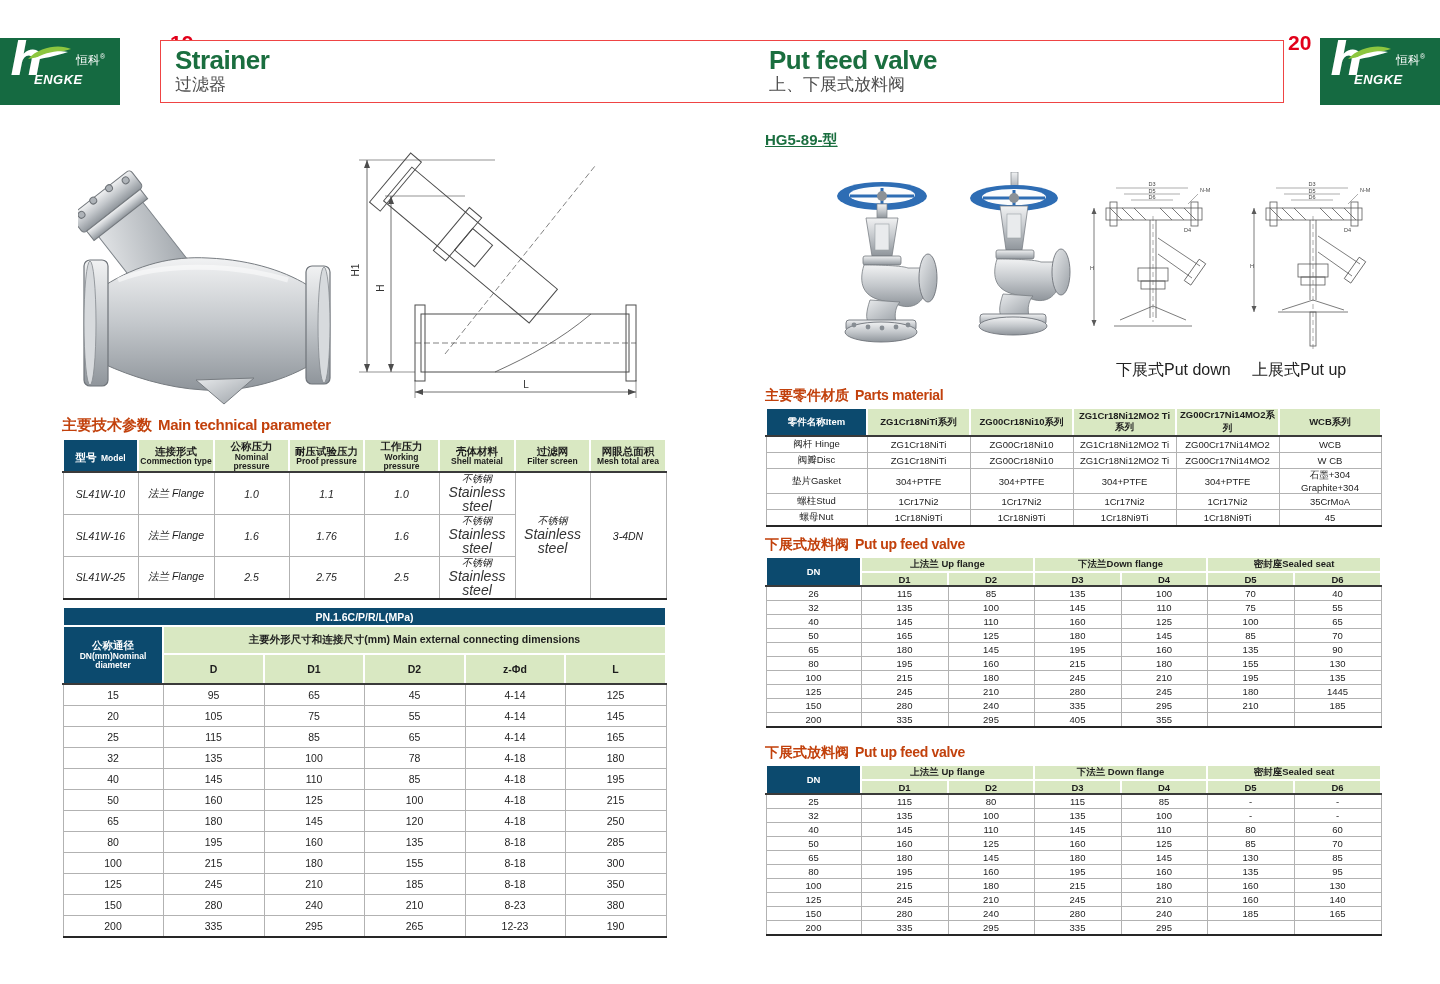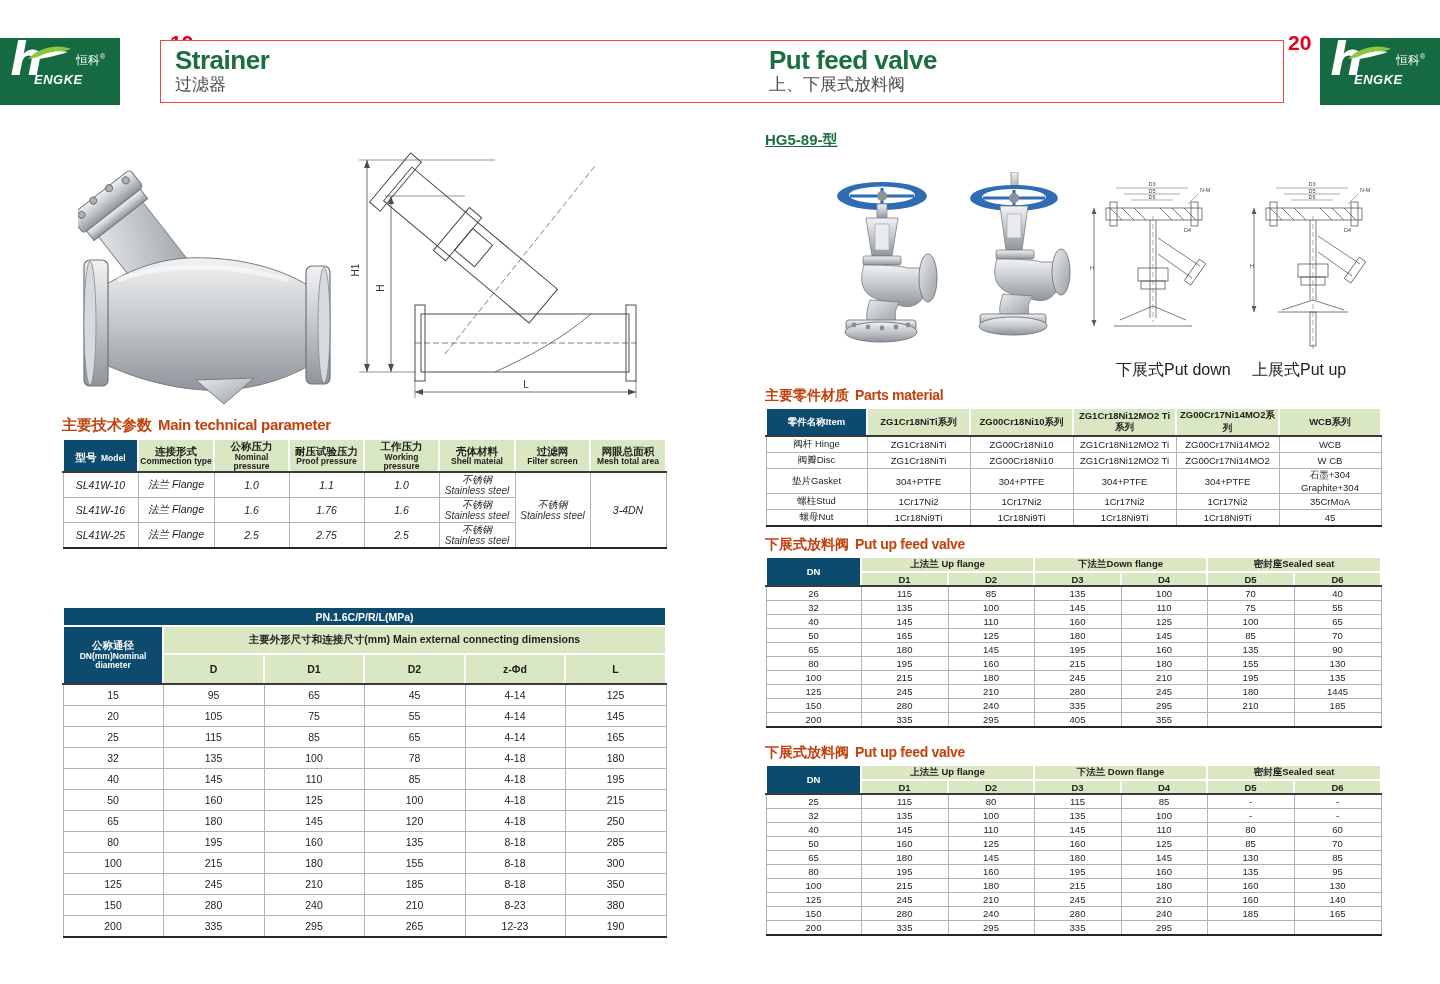--- a/index.html
+++ b/index.html
@@ -30,21 +30,21 @@
   .tbl{border-collapse:collapse;table-layout:fixed;position:absolute;background:#fff;
        border-top:2px solid #262626;border-bottom:2px solid #262626;}
   .tbl th{border:2px solid #fff;font-weight:bold;text-align:center;vertical-align:middle;padding:0 1px;}
   .tbl td{border:1px solid #b2b2b2;background:#fff;text-align:center;vertical-align:middle;padding:0 1px;}
   .dark{background:#0c4a6e;color:#fff;}
   .light{background:#d9e8c2;color:#1d1d1d;}
   .hb{border-bottom:2px solid #3a3a3a !important;}
   .hz{font-size:10.5px;line-height:1.2;}
   .he{font-size:8.5px;line-height:1.1;font-weight:bold;}
   .cz{font-size:10px;line-height:1.15;}
-  .ce{font-size:10px;line-height:1.05;color:#333;}
+  .ce{font-size:14px;line-height:1.05;color:#333;}
   .t1 thead th{height:30px;}
   .t1 td{height:24px;font-size:10.5px;font-style:italic;}
   .t2 .pnrow{height:17px;font-size:10.5px;}
   .t2 .grprow{height:26px;font-size:10.5px;}
   .t2 .colrow{height:28px;font-size:10.5px;}
   .t2 td{height:20px;font-size:10.5px;}
   .tp th{height:18px;font-size:9.5px;}
   .tp td{height:15px;font-size:9.5px;}
   .tv th{height:12px;font-size:9.5px;}
   .tv td{height:13px;font-size:9.5px;}

